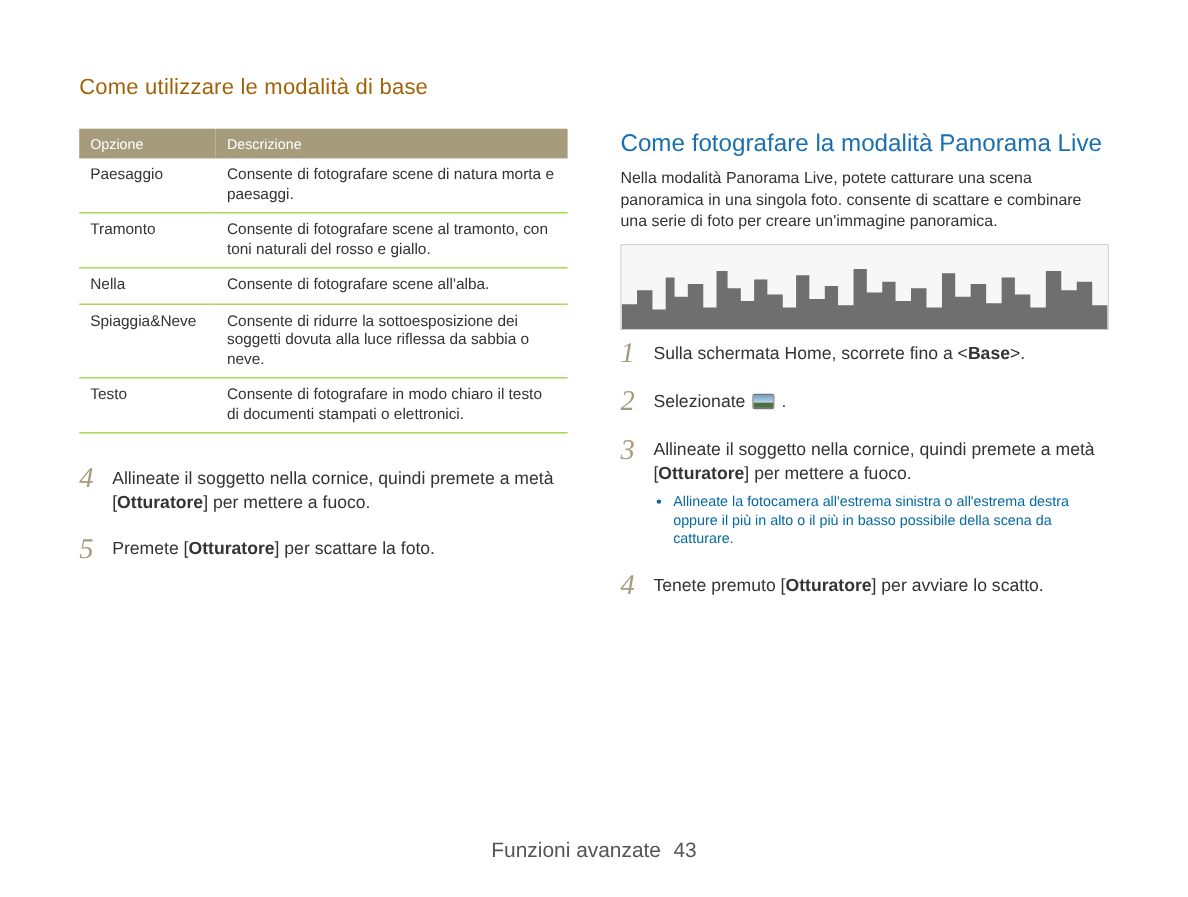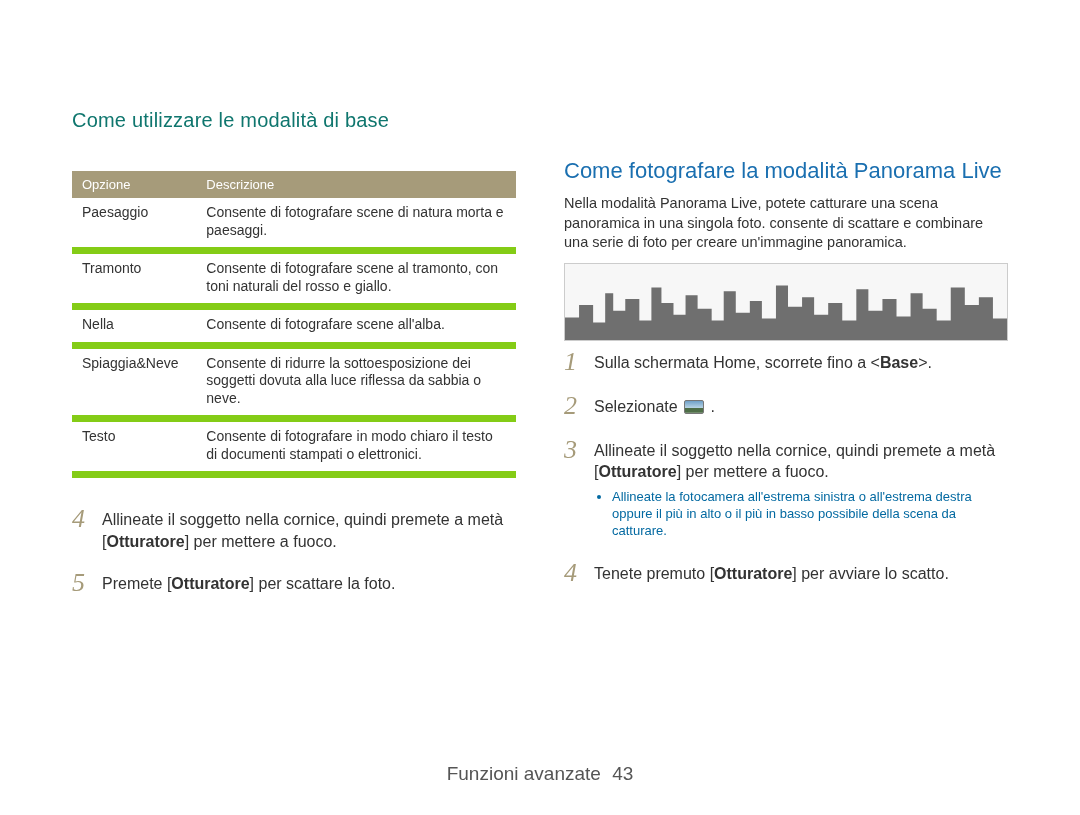--- a/index.html
+++ b/index.html
@@ -11,52 +11,50 @@
     font-family: Arial, Helvetica, sans-serif;
     color: #333;
     position: relative;
   }
   .page {
     padding: 68px 72px 40px 72px;
   }
   .page-header {
     font-size: 20px;
     font-weight: 300;
-    color: #0f766e;
+    color: #a16207;
     letter-spacing: 0.2px;
     margin-bottom: 26px;
-    margin-top: 41px;
   }
   .columns {
     display: flex;
     gap: 48px;
   }
   .col-left, .col-right {
     flex: 1 1 50%;
     min-width: 0;
   }
 
   
   .opt-table {
     width: 100%;
     border-collapse: collapse;
     font-size: 14px;
-    margin-top: 13px;
   }
   .opt-table thead th {
     background: #a69b7a;
     color: #fff;
     font-weight: 400;
     text-align: left;
     padding: 6px 10px;
     font-size: 13px;
   }
   .opt-table td {
     padding: 6px 10px 8px 10px;
-    border-bottom: 7px solid #84cc16;
+    border-bottom: 1px solid #84cc16;
     vertical-align: top;
     color: #333;
     font-size: 14px;
     line-height: 1.25;
   }
   .opt-table td.optcell { width: 28%; white-space: nowrap; }
 
   
   .steps { margin-top: 28px; }
   .step {

